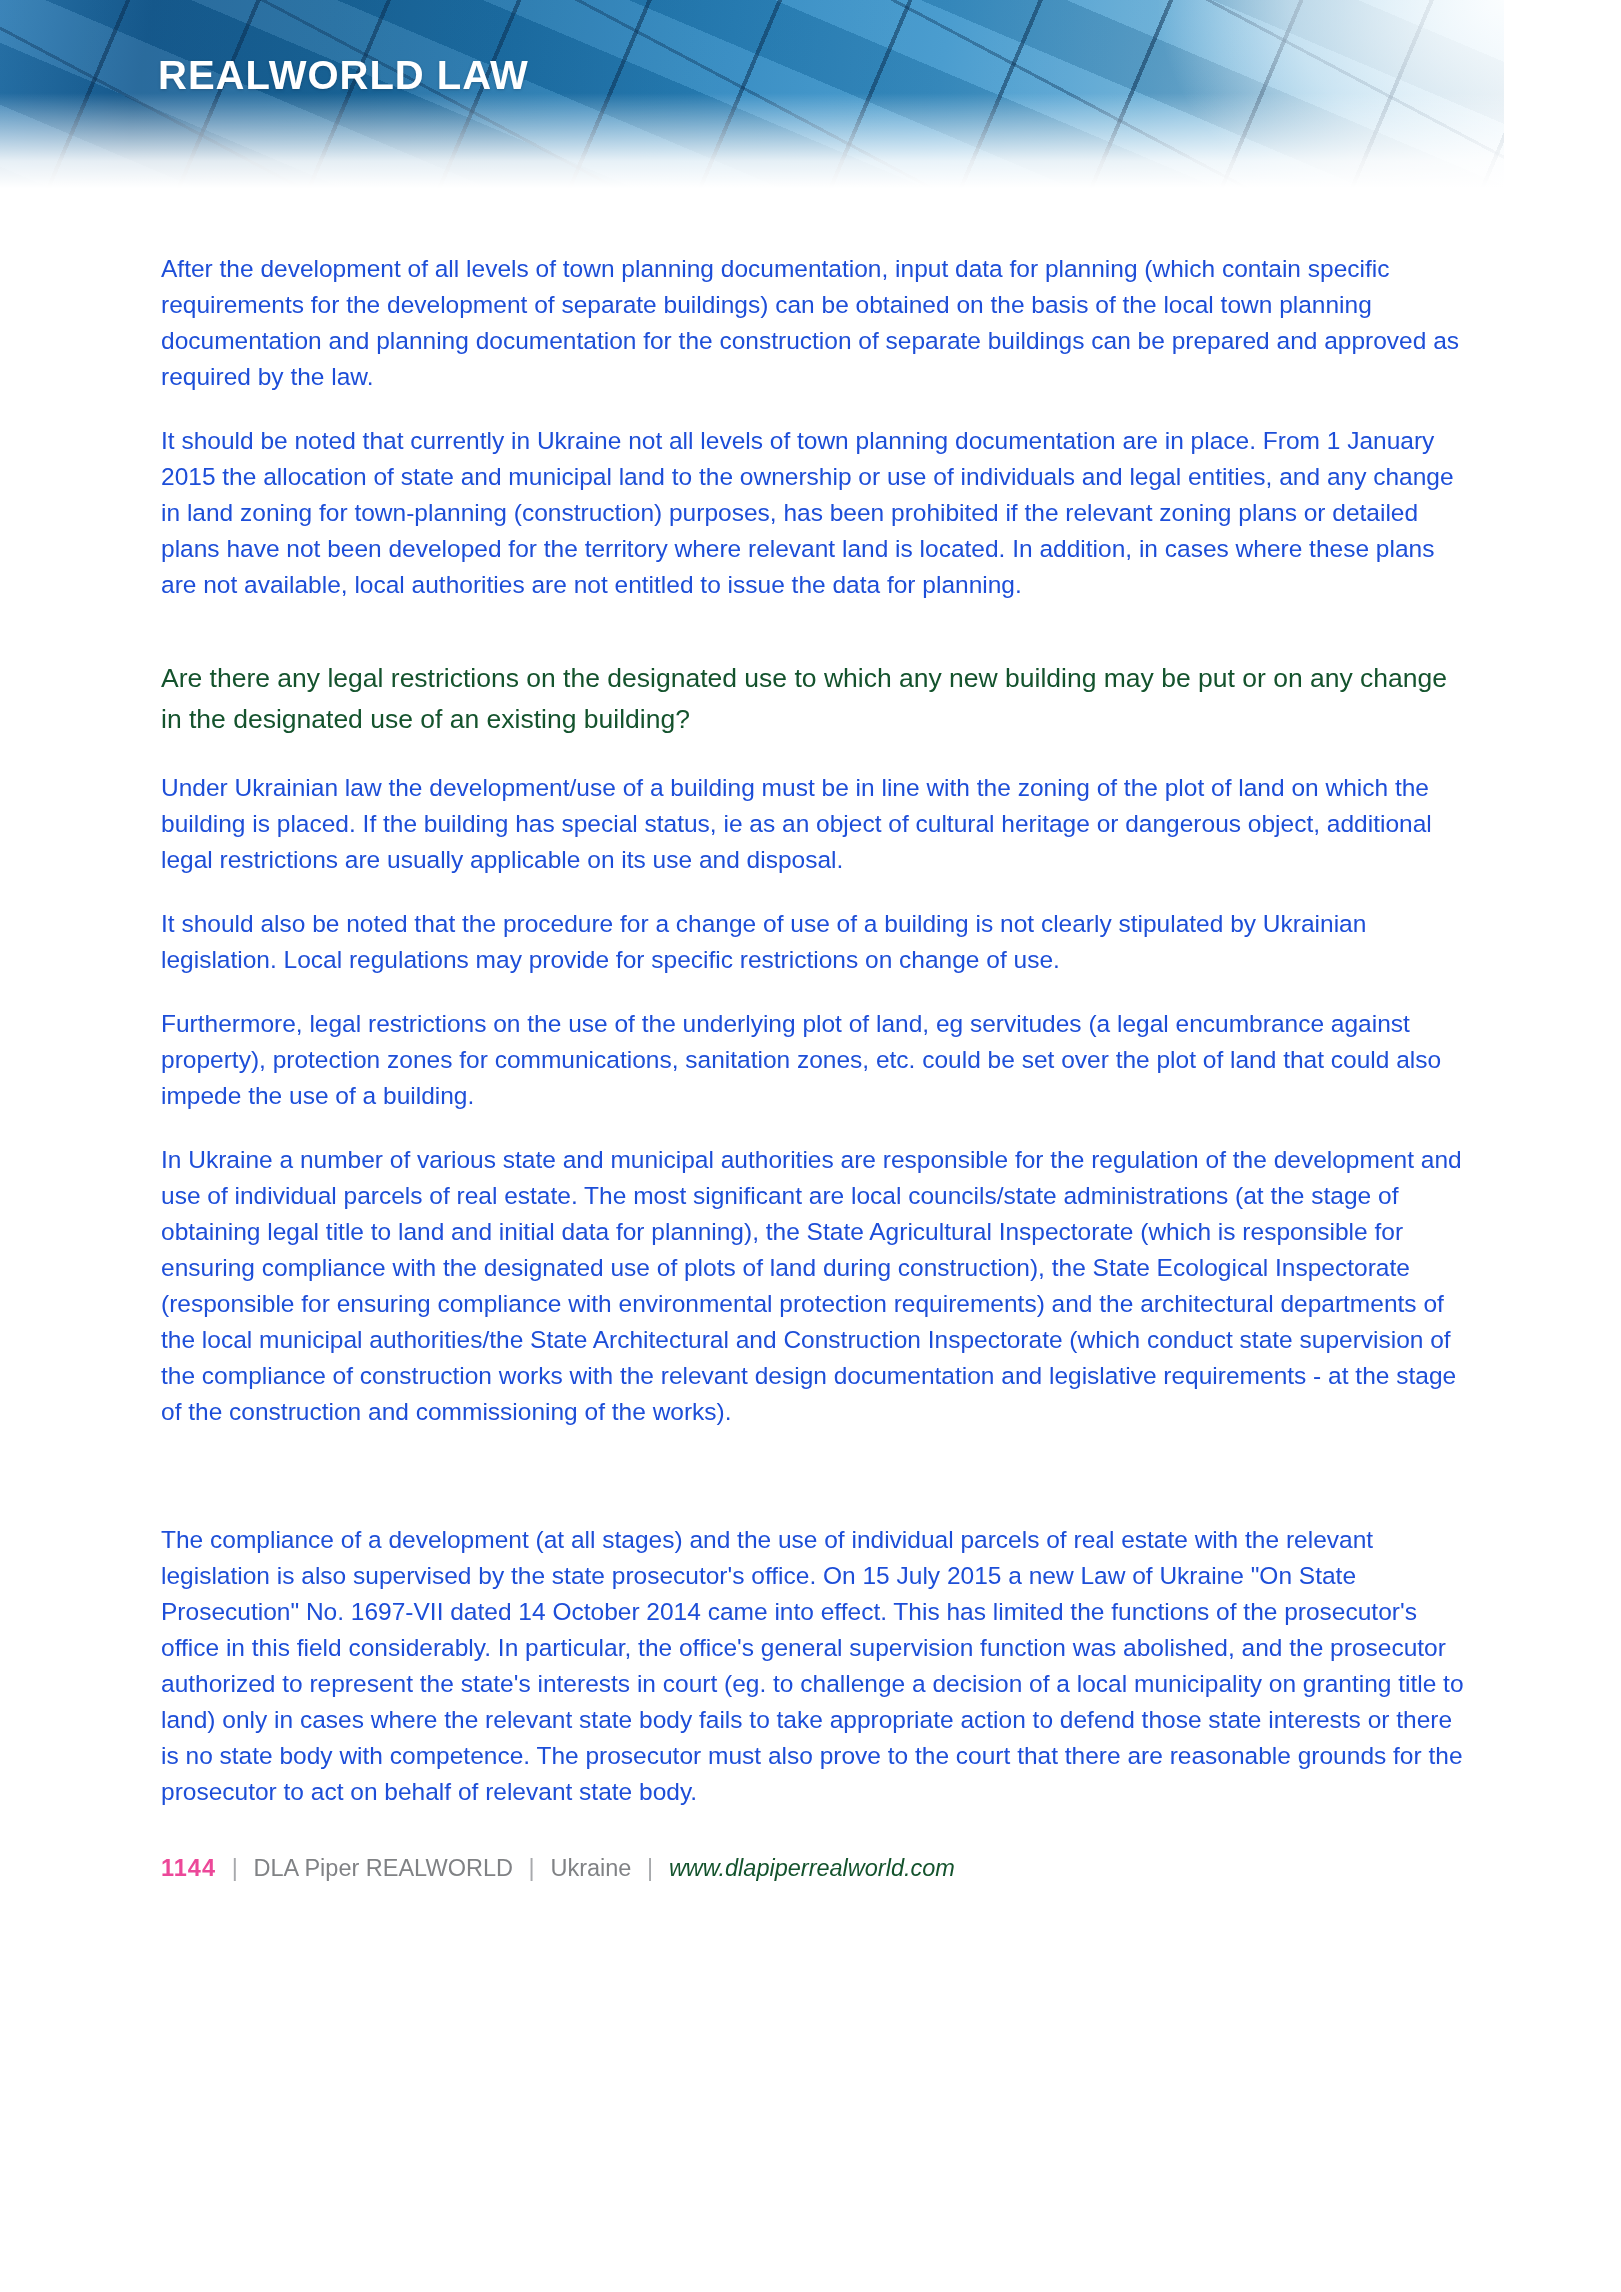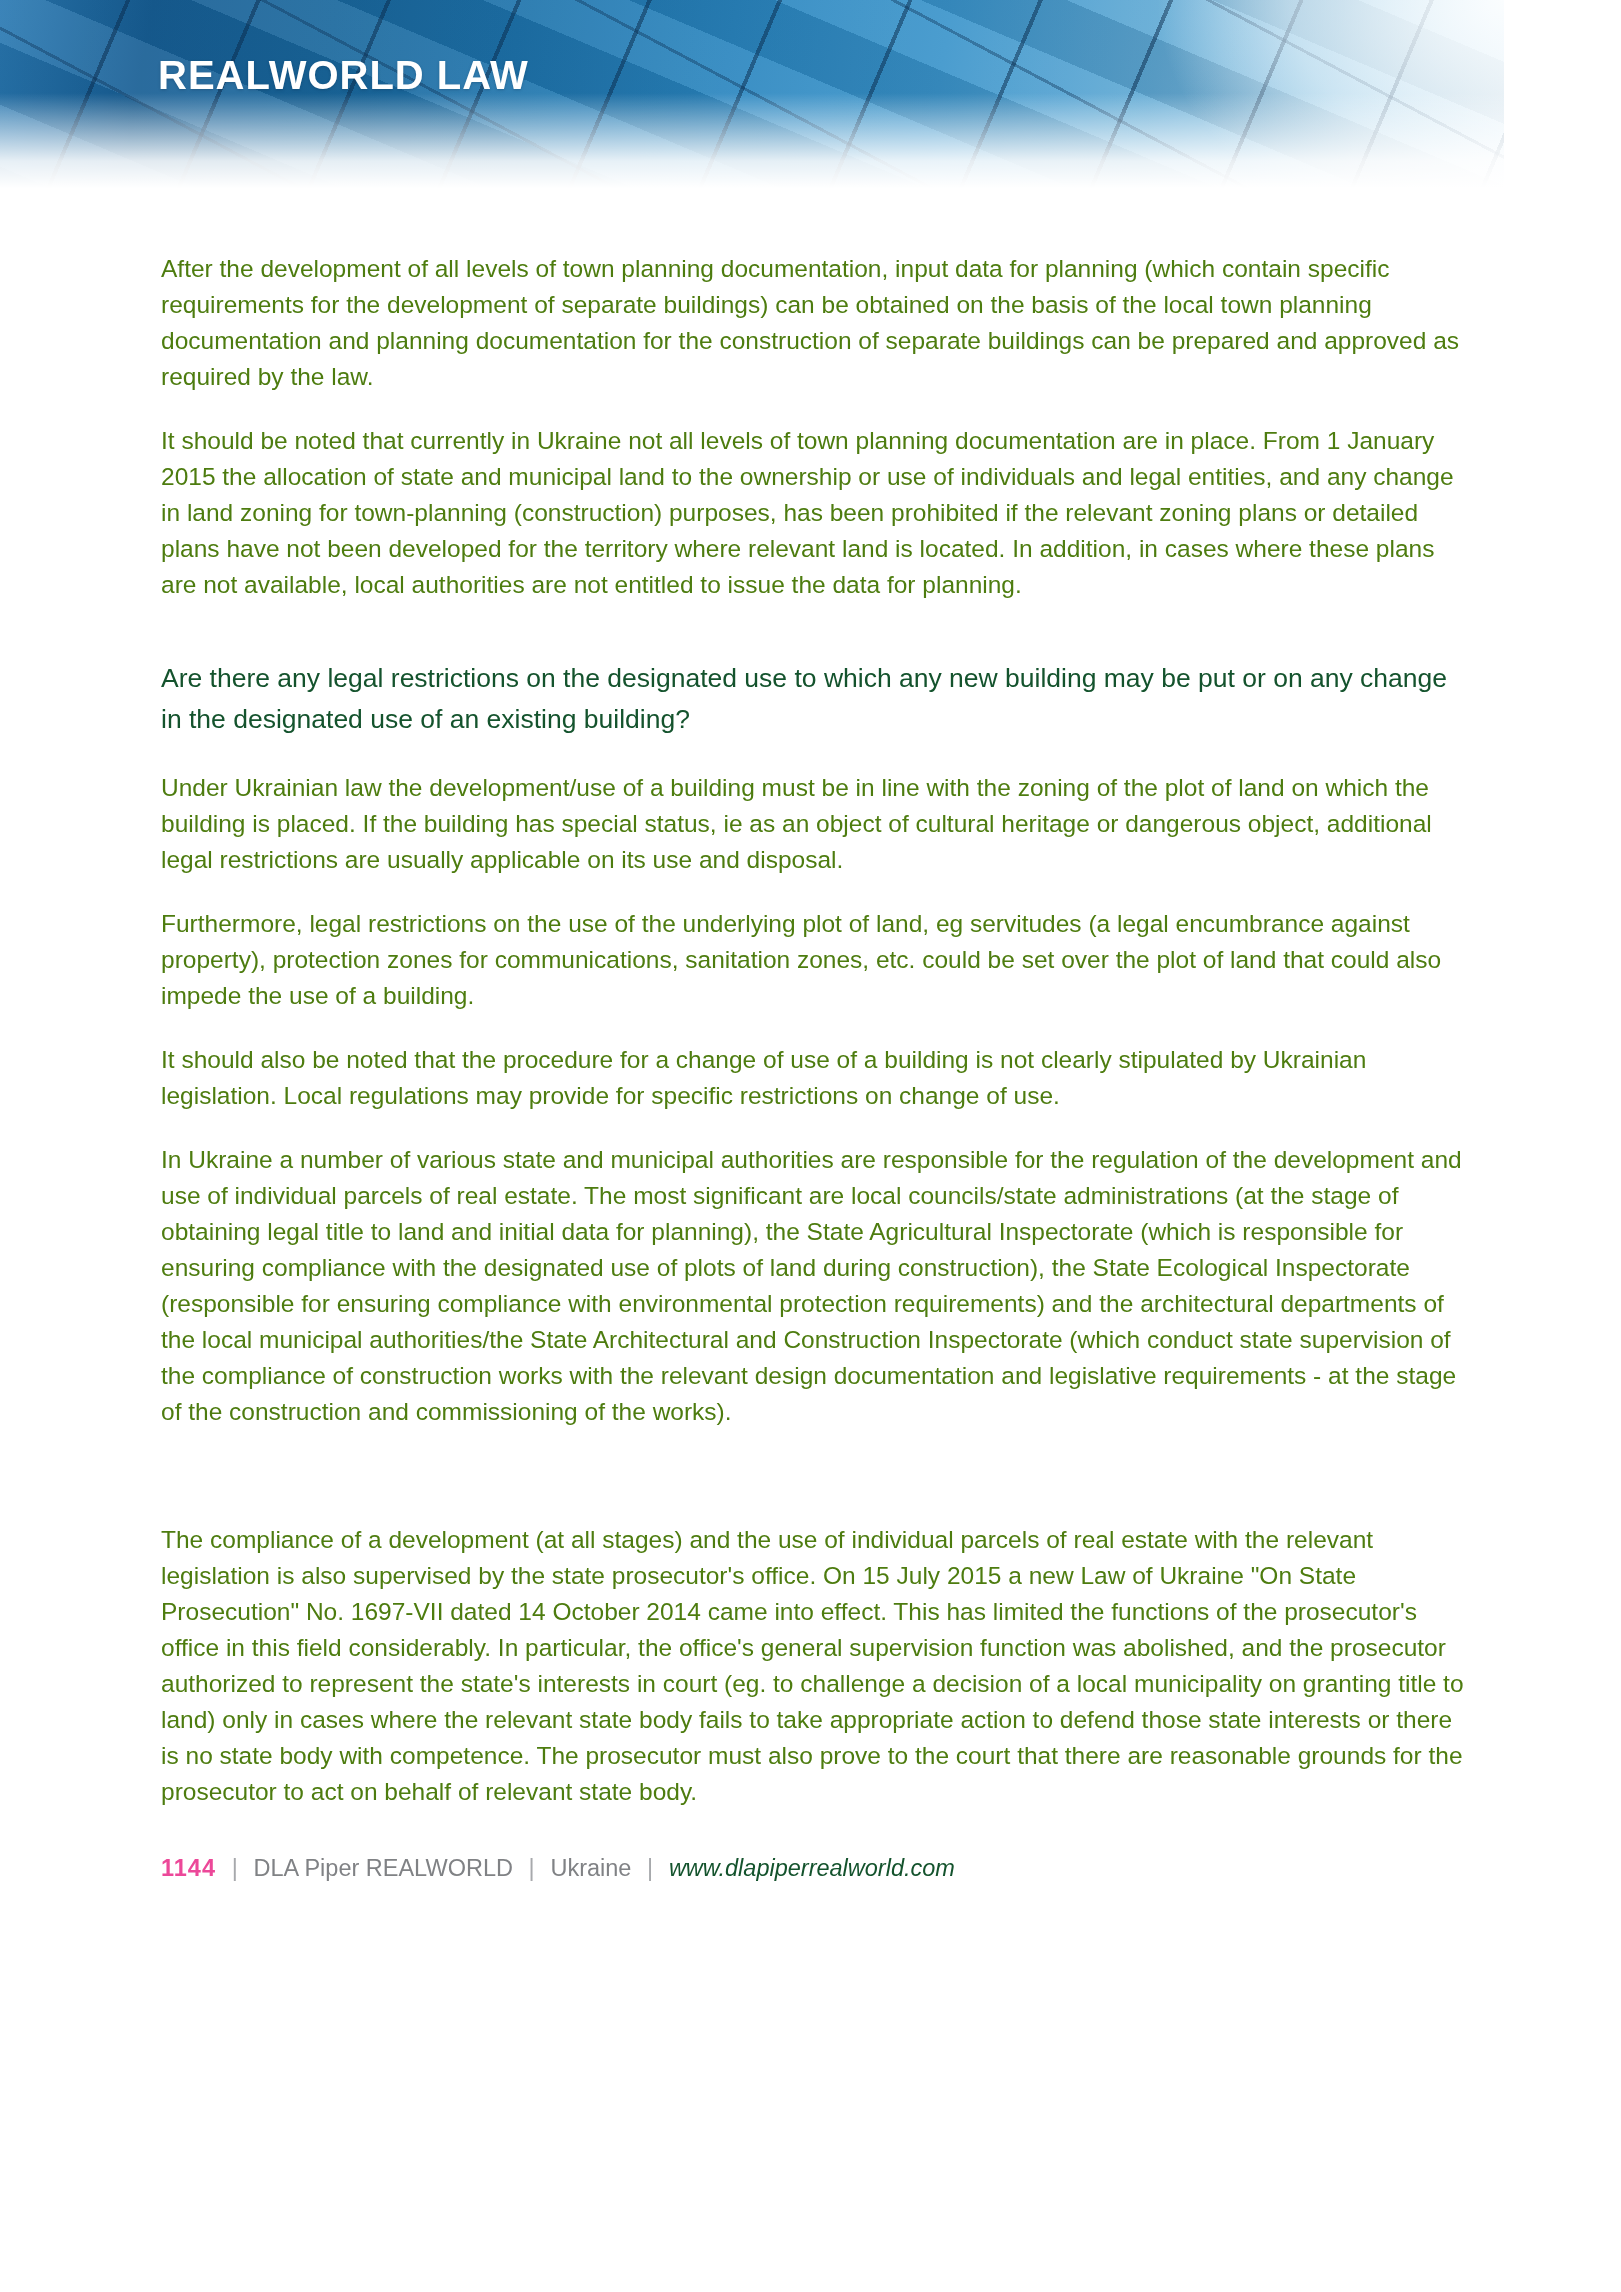--- a/index.html
+++ b/index.html
@@ -47,21 +47,21 @@
 
   
   .content {
     padding: 57px 157px 0 161px;
   }
   .para {
     max-width: 1306px;
     margin: 0 0 28px 0;
     font-size: 24.5px;
     line-height: 36px;
-    color: #4d7c0f;
+    color: #1d4ed8;
   }
   .para.extra-gap {
     margin-top: 92px;
   }
   .section-heading {
     max-width: 1306px;
     margin: 55px 0 30px 0;
     font-size: 26.5px;
     line-height: 41px;
     font-weight: 400;
@@ -103,23 +103,23 @@
 <div class="content">
 
   <p class="para">After the development of all levels of town planning documentation, input data for planning (which contain specific requirements for the development of separate buildings) can be obtained on the basis of the local town planning documentation and planning documentation for the construction of separate buildings can be prepared and approved as required by the law.</p>
 
   <p class="para">It should be noted that currently in Ukraine not all levels of town planning documentation are in place. From 1 January 2015 the allocation of state and municipal land to the ownership or use of individuals and legal entities, and any change in land zoning for town-planning (construction) purposes, has been prohibited if the relevant zoning plans or detailed plans have not been developed for the territory where relevant land is located. In addition, in cases where these plans are not available, local authorities are not entitled to issue the data for planning.</p>
 
   <h2 class="section-heading">Are there any legal restrictions on the designated use to which any new building may be put or on any change in the designated use of an existing building?</h2>
 
   <p class="para">Under Ukrainian law the development/use of a building must be in line with the zoning of the plot of land on which the building is placed. If the building has special status, ie as an object of cultural heritage or dangerous object, additional legal restrictions are usually applicable on its use and disposal.</p>
 
+  <p class="para">It should also be noted that the procedure for a change of use of a building is not clearly stipulated by Ukrainian legislation. Local regulations may provide for specific restrictions on change of use.</p>
+
   <p class="para">Furthermore, legal restrictions on the use of the underlying plot of land, eg servitudes (a legal encumbrance against property), protection zones for communications, sanitation zones, etc. could be set over the plot of land that could also impede the use of a building.</p>
-
-  <p class="para">It should also be noted that the procedure for a change of use of a building is not clearly stipulated by Ukrainian legislation. Local regulations may provide for specific restrictions on change of use.</p>
 
 
   <p class="para">In Ukraine a number of various state and municipal authorities are responsible for the regulation of the development and use of individual parcels of real estate. The most significant are local councils/state administrations (at the stage of obtaining legal title to land and initial data for planning), the State Agricultural Inspectorate (which is responsible for ensuring compliance with the designated use of plots of land during construction), the State Ecological Inspectorate (responsible for ensuring compliance with environmental protection requirements) and the architectural departments of the local municipal authorities/the State Architectural and Construction Inspectorate (which conduct state supervision of the compliance of construction works with the relevant design documentation and legislative requirements - at the stage of the construction and commissioning of the works).</p>
 
   <p class="para extra-gap">The compliance of a development (at all stages) and the use of individual parcels of real estate with the relevant legislation is also supervised by the state prosecutor's office. On 15 July 2015 a new Law of Ukraine "On State Prosecution" No. 1697-VII dated 14 October 2014 came into effect. This has limited the functions of the prosecutor's office in this field considerably. In particular, the office's general supervision function was abolished, and the prosecutor authorized to represent the state's interests in court (eg. to challenge a decision of a local municipality on granting title to land) only in cases where the relevant state body fails to take appropriate action to defend those state interests or there is no state body with competence. The prosecutor must also prove to the court that there are reasonable grounds for the prosecutor to act on behalf of relevant state body.</p>
 
 </div>
 
 <div class="footer">
   <span class="page-number">1144</span>

